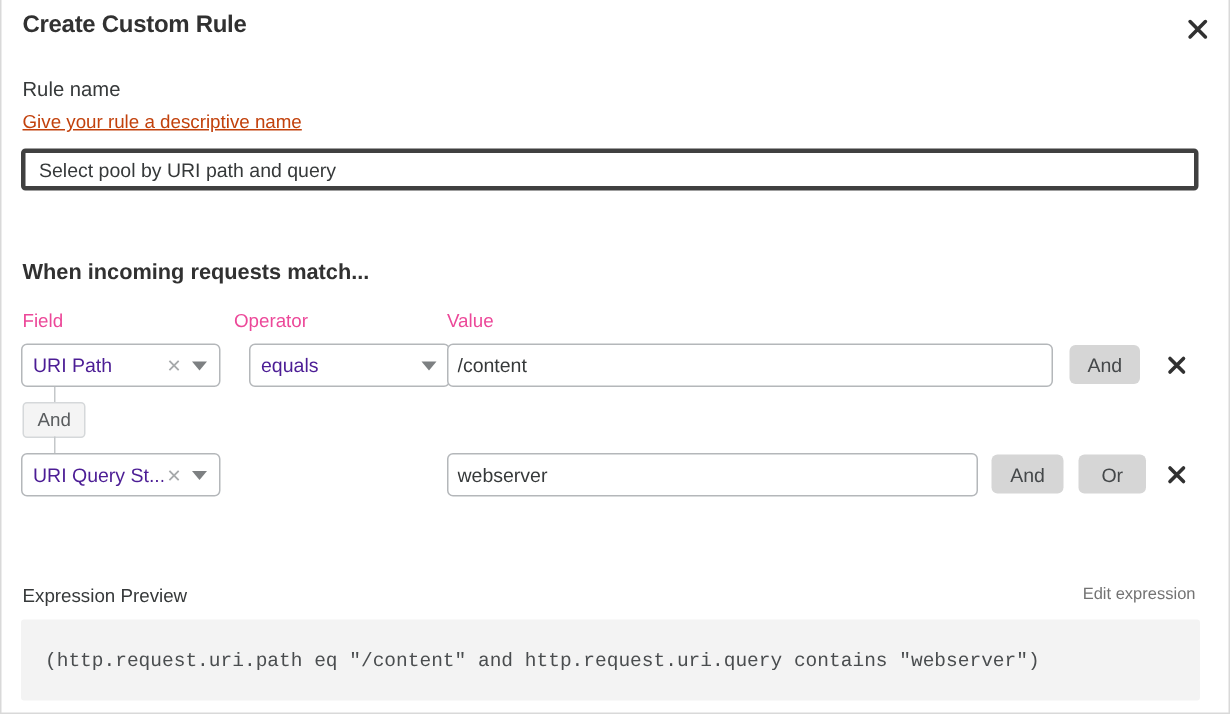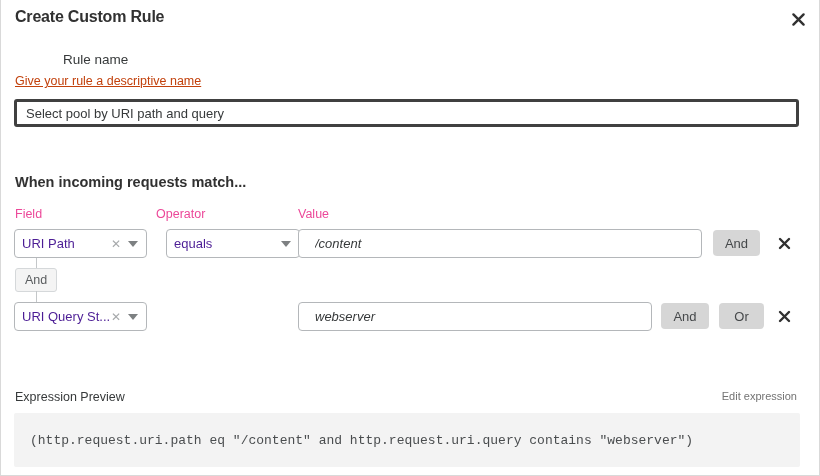--- a/index.html
+++ b/index.html
@@ -52,21 +52,21 @@
     padding: 0;
   }
   .close-btn svg { display: block; }
 
   
   .section-label {
     position: absolute;
     font-size: 13.5px;
     color: #36393a;
   }
-  .rule-name-label { left: 14px; top: 52px; margin-left: 48px; }
+  .rule-name-label { left: 14px; top: 52px; }
   .rule-name-help {
     position: absolute;
     left: 14px;
     top: 74px;
     font-size: 12.5px;
     color: #c2410c;
     text-decoration: underline;
   }
   .rule-name-input {
     position: absolute;
@@ -154,22 +154,21 @@
     border-left: 5px solid transparent;
     border-right: 5px solid transparent;
     border-top: 6px solid #7d8082;
     margin-right: 1px;
     cursor: pointer;
   }
   .select-op .sel-caret { margin-left: auto; }
 
   input.value-input {
     display: block;
-    padding: 0 16px;
-    font-style: italic;
+    padding: 0 6px;
   }
 
   
   .pill {
     position: absolute;
     height: 26px;
     top: 1px;
     background: #d6d6d6;
     border: none;
     border-radius: 4px;

